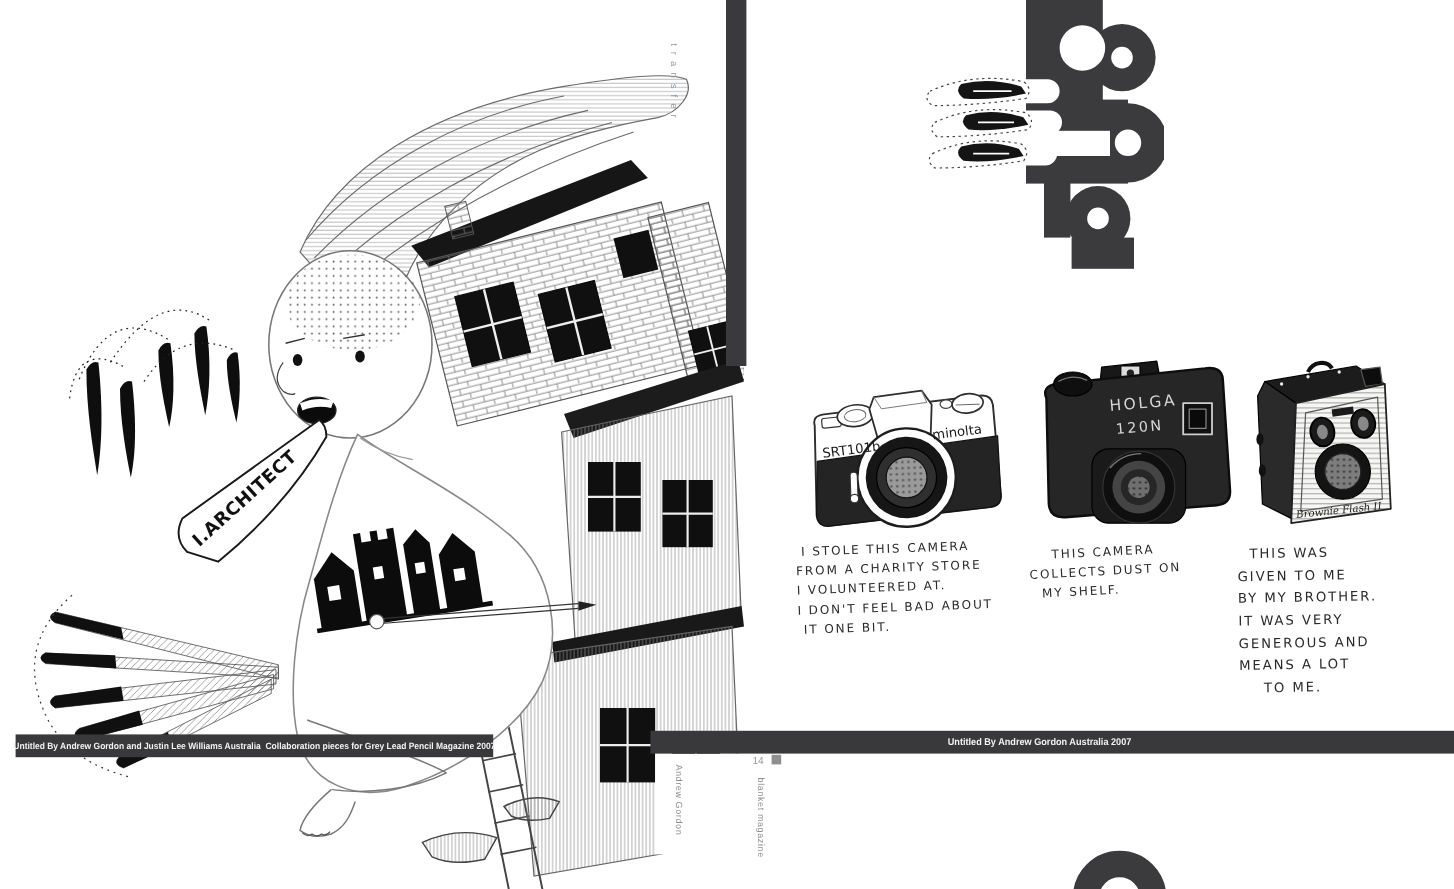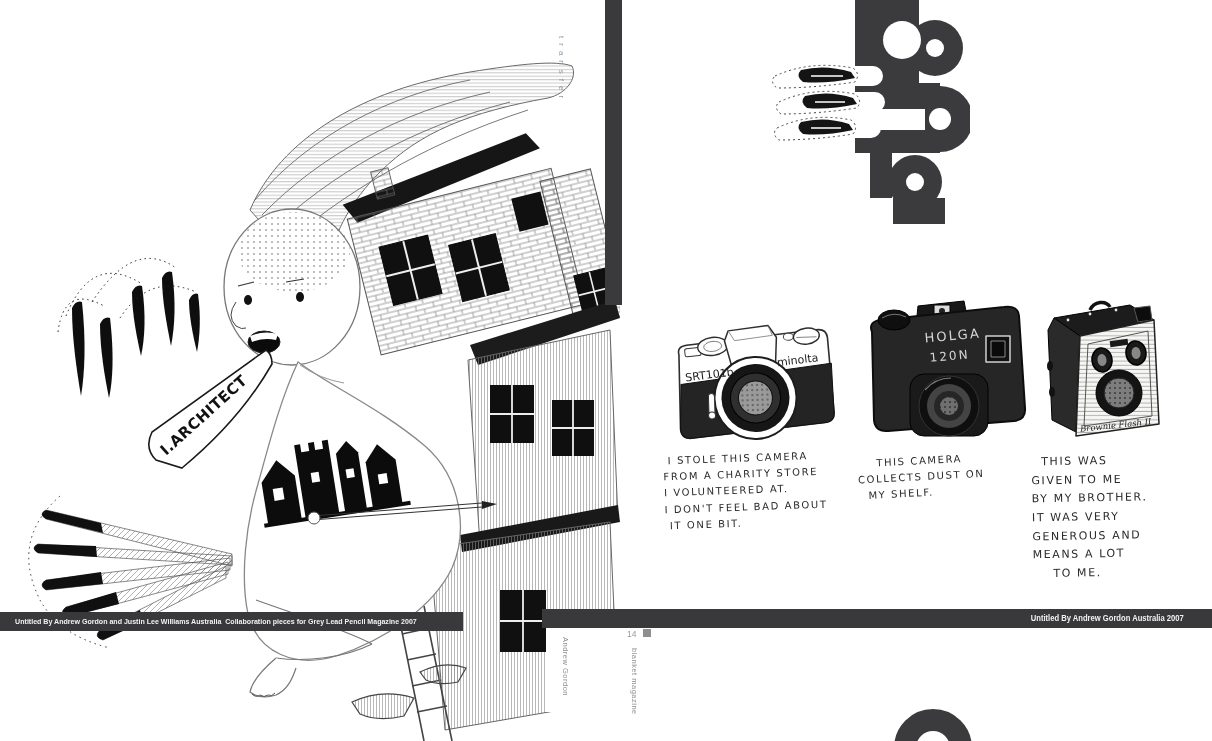--- a/index.html
+++ b/index.html
@@ -7,22 +7,22 @@
     width:1212px;height:741px;position:relative;overflow:hidden;background:#ffffff;
     font-family:"Liberation Sans",sans-serif;
   }
   .abs{position:absolute;}
   
   .caption-bar{
     background:#39393b;color:#f2f2f2;height:19px;line-height:19px;
     font-size:7.6px;font-weight:bold;white-space:pre;z-index:5;
     display:flex;align-items:center;
   }
-  .caption-bar.left-bar{left:0;top:612px;width:463px;}
-  .caption-bar.right-bar{left:542px;top:609px;width:670px;justify-content:flex-end;padding-right:22px;box-sizing:border-box;font-size:8.2px;}
+  .caption-bar.left-bar{left:13px;top:612px;width:398px;justify-content:center;}
+  .caption-bar.right-bar{left:542px;top:609px;width:670px;justify-content:center;padding-right:22px;box-sizing:border-box;font-size:8.2px;}
   .caption-bar span{display:inline-block;transform:scaleX(.93);transform-origin:center;}
   
   .vtext{writing-mode:vertical-rl;color:#8f8f8f;z-index:6;}
   .transfer{left:557px;top:36px;height:95px;font-size:8px;letter-spacing:5px;color:#8f9aa3;}
   .artist{left:559px;top:636px;height:80px;font-size:7.5px;letter-spacing:.5px;background:#fff;padding:1px 2px;}
   .mag{left:630px;top:648px;height:70px;font-size:7.5px;letter-spacing:.5px;}
   .pageno{left:627px;top:629px;z-index:6;display:flex;align-items:flex-start;color:#9a9a9a;font-size:8.5px;}
   .pageno .sq{width:8px;height:8px;background:#8f8f8f;margin-left:7px;}
   
   .center-bar{left:605px;top:0;width:17px;height:305px;background:#3a3a3c;z-index:2;}

